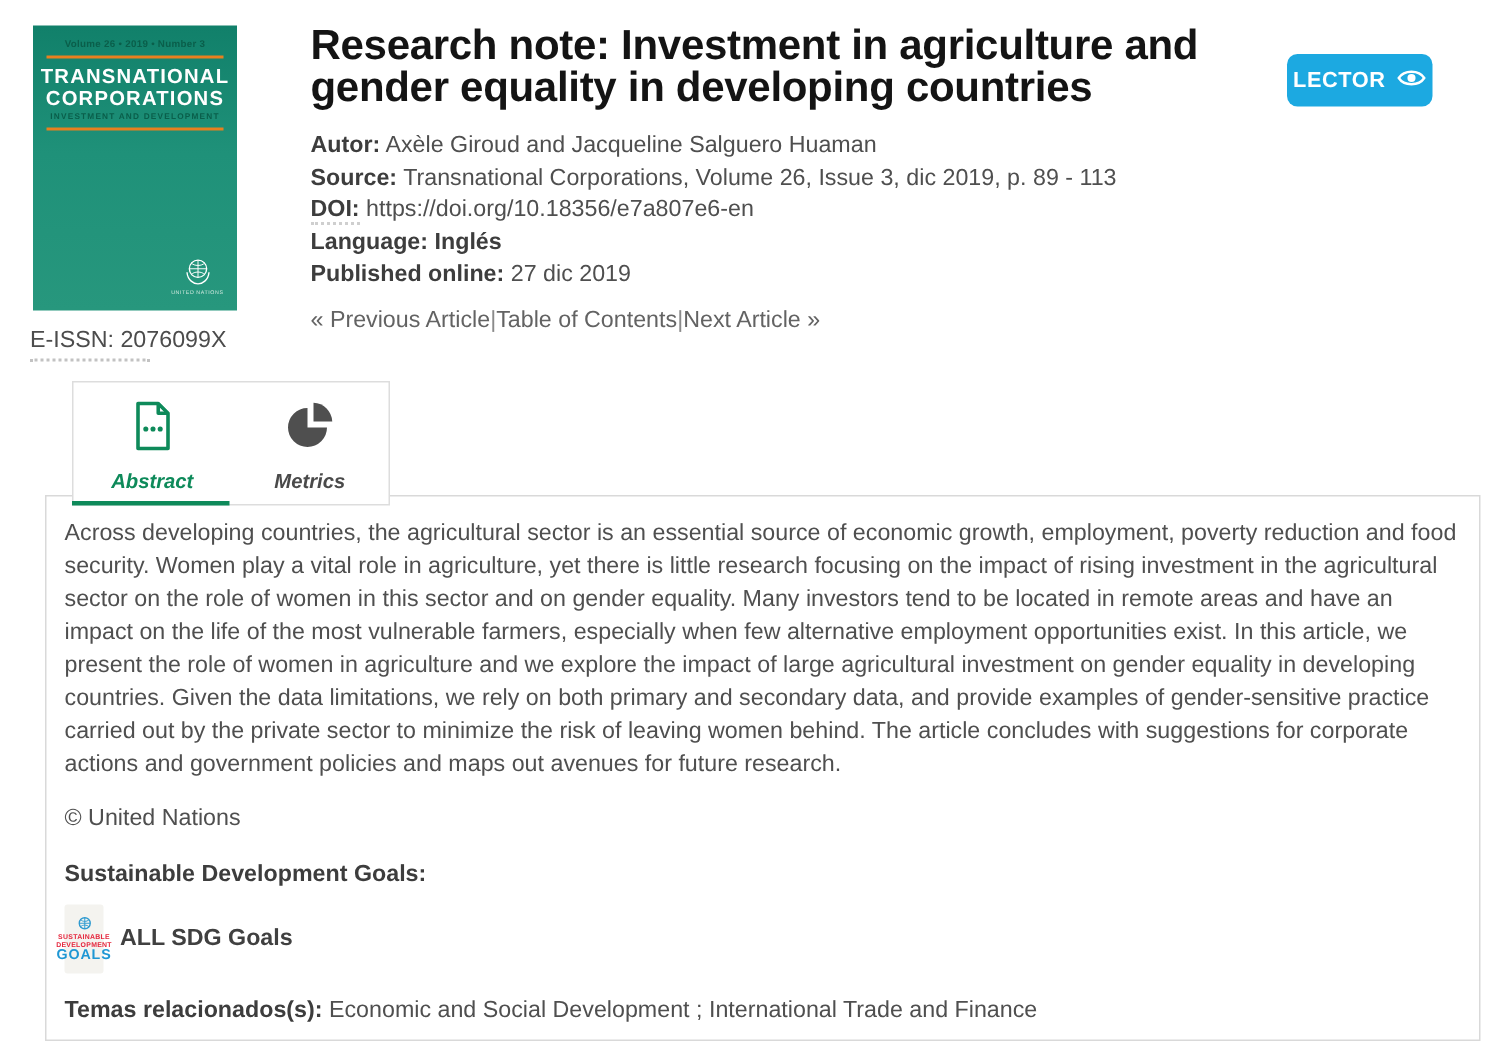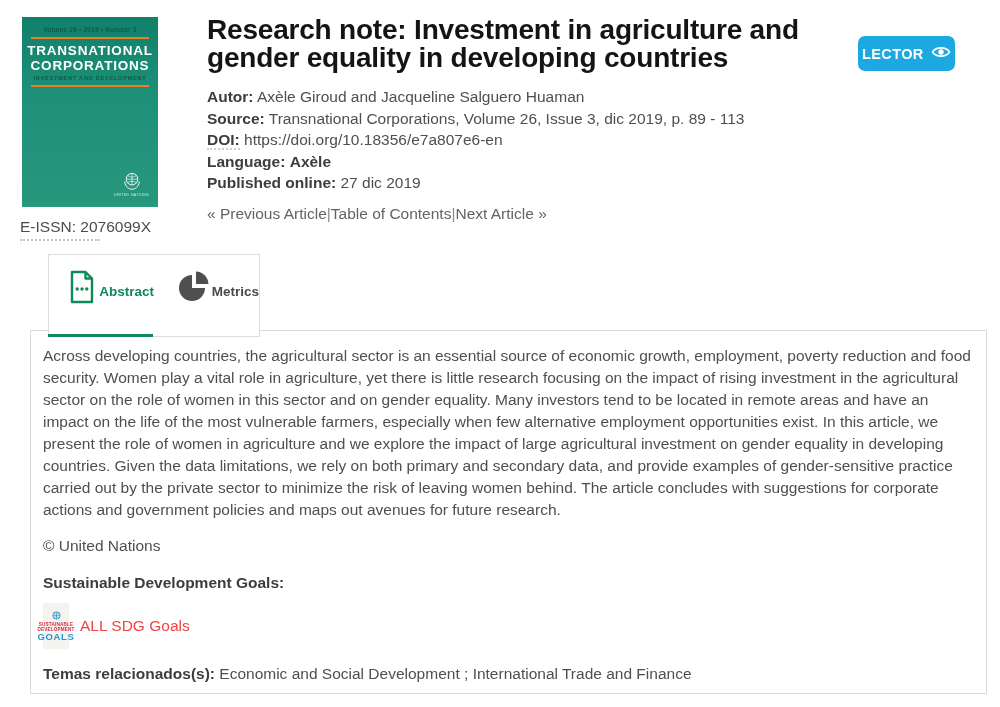--- a/index.html
+++ b/index.html
@@ -45,21 +45,21 @@
   .article-nav { position:absolute; left:207px; top:205px; display:flex; align-items:center; 
     font-size:15.5px; color:#636363; }
   .article-nav a { color:#636363; text-decoration:none; cursor:pointer; }
   .nav-sep { color:#8a8a8a; }
 
   
   .tabbox {
     position:absolute; left:48px; top:254px; width:212px; height:83px;
     background:#fff; border:1px solid #ddd; z-index:3; display:flex;
   }
-  .tab { width:50%; display:flex; align-items:center; justify-content:flex-end; padding-bottom:8px; cursor:pointer; position:relative; }
+  .tab { width:50%; display:flex; flex-direction:column; align-items:center; justify-content:flex-end; padding-bottom:8px; cursor:pointer; position:relative;font-style:italic; }
   .tab .tab-icon { margin-bottom:6px; }
   .tab-label { font-size:13.5px; font-weight:bold; }
   .tab-abstract .tab-label { color:#0e8a5a; }
   .tab-metrics .tab-label { color:#4a4a4a; }
   .tab-underline { position:absolute; left:-1px; bottom:-1px; width:105px; height:3px; background:#0e8a5a; }
 
   
   .mainbox {
     position:absolute; left:30px; top:330px; width:957px; height:364px;
     border:1px solid #d9d9d9; background:#fff; padding:14px 12px; z-index:1;
@@ -69,21 +69,21 @@
   .copyright { margin-bottom:19px; }
   .sdg-heading { font-weight:bold; color:#3d3d3d; margin-bottom:11px; }
   .sdg-row { display:flex; align-items:center; margin-bottom:16px; }
   .sdg-logo {
     width:26px; height:46px; background:#f4f3ef; border-radius:2px;
     display:flex; flex-direction:column; align-items:center; justify-content:center; cursor:pointer;
   }
   .sdg-logo svg { display:block; margin-bottom:1px; }
   .sdg-l1 { font-size:4.6px; font-weight:bold; color:#e5243b; letter-spacing:.2px; line-height:5.4px; }
   .sdg-l3 { font-size:9.5px; font-weight:bold; color:#1f97d4; letter-spacing:.6px; line-height:10px; }
-  .sdg-link { margin-left:11px; color:#ef4444; cursor:pointer; }
+  .sdg-link { margin-left:11px; color:#404040; cursor:pointer;font-weight:bold; }
   .related { margin-top:6px; }
   .related b { color:#3d3d3d; }
   .related a { color:#4f4f4f; text-decoration:none; cursor:pointer; }
 </style>
 </head>
 <body>
 
 <div id="app">
 
   <div class="cover">
@@ -128,21 +128,21 @@
     <div class="meta-row">
       <b>Source:</b>
       <span>Transnational Corporations, Volume 26, Issue 3, dic 2019, p. 89 - 113</span>
     </div>
     <div class="meta-row">
       <b class="dotted">DOI:</b>
       <span>https://doi.org/10.18356/e7a807e6-en</span>
     </div>
     <div class="meta-row">
       <b>Language:</b>
-      <span class="bold-val">Axèle</span>
+      <span class="bold-val">Inglés</span>
     </div>
     <div class="meta-row">
       <b>Published online:</b>
       <span>27 dic 2019</span>
     </div>
   </div>
 
   <div class="article-nav">
     <a>« Previous Article</a>
     <span class="nav-sep">|</span>

